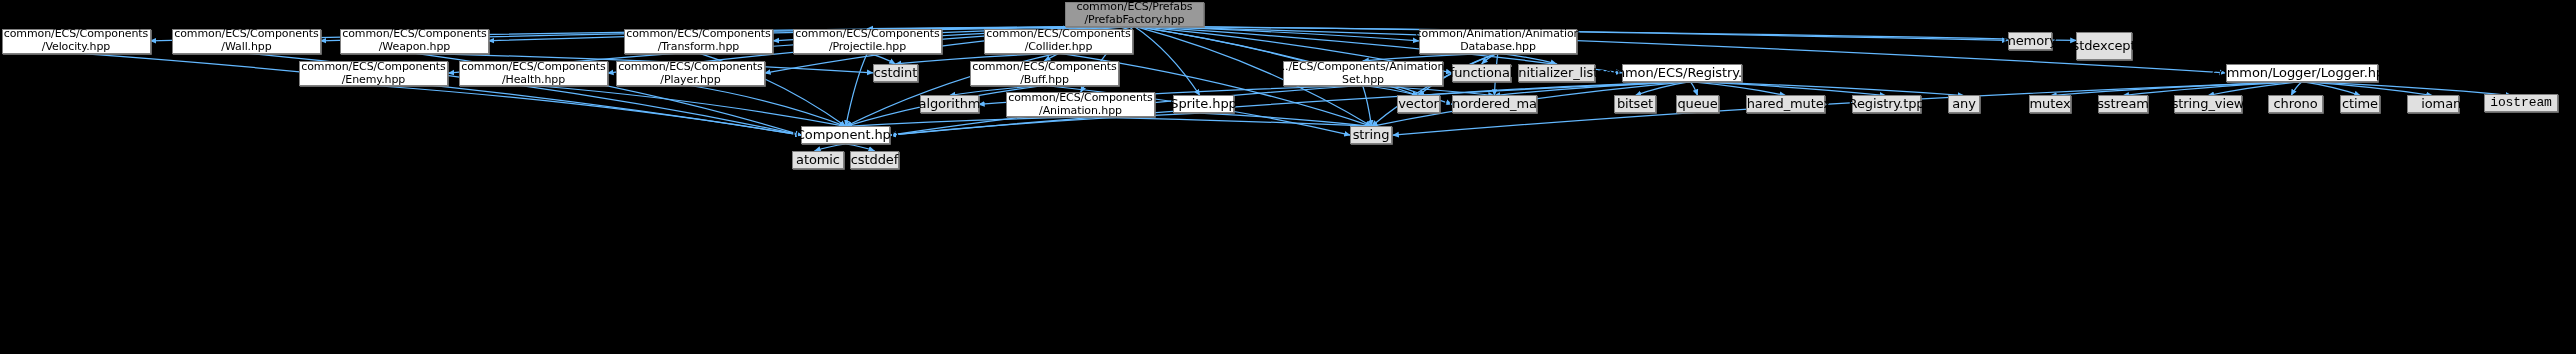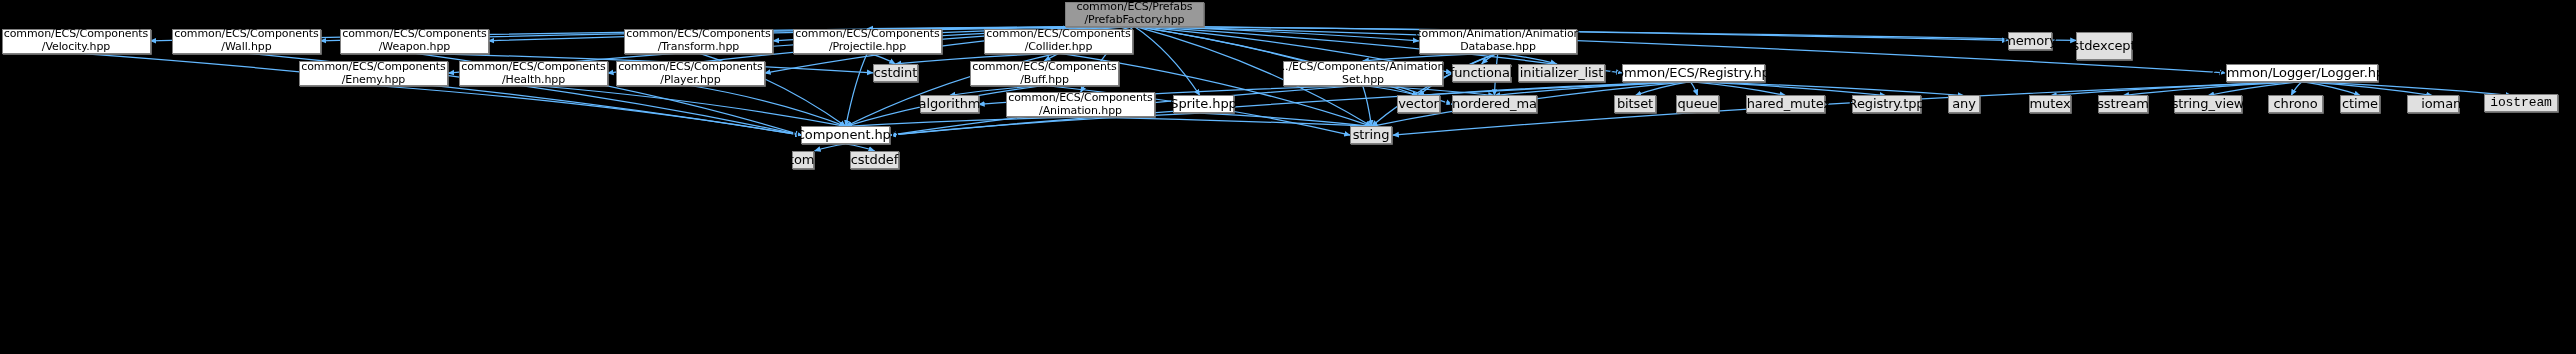--- a/index.html
+++ b/index.html
@@ -143,22 +143,22 @@
       <div class="node file n2" style="left: 459px; top: 61px; width: 149px; height: 25px;">common/ECS/Components
 /Health.hpp</div>
       <div class="node file n2" style="left: 616px; top: 61px; width: 149px; height: 25px;">common/ECS/Components
 /Player.hpp</div>
       <div class="node sys n1" style="left: 873px; top: 64px; width: 45px; height: 17.7px;">cstdint</div>
       <div class="node file n2" style="left: 970px; top: 61px; width: 149px; height: 25px;">common/ECS/Components
 /Buff.hpp</div>
       <div class="node file n2" style="left: 1283px; top: 61px; width: 160px; height: 25px;">../ECS/Components/Animation
 Set.hpp</div>
       <div class="node sys n1" style="left: 1452px; top: 64px; width: 59px; height: 17.7px;">functional</div>
-      <div class="node sys n1" style="left: 1518px; top: 64px; width: 87px; height: 17.7px;">initializer_list</div>
-      <div class="node file n1" style="left: 1622px; top: 64px; width: 143px; height: 17.7px;">common/ECS/Registry.hpp</div>
+      <div class="node sys n1" style="left: 1518px; top: 64px; width: 77px; height: 17.7px;">initializer_list</div>
+      <div class="node file n1" style="left: 1622px; top: 64px; width: 120px; height: 17.7px;">common/ECS/Registry.hpp</div>
       <div class="node file n1" style="left: 2226px; top: 64px; width: 152px; height: 17.7px;">common/Logger/Logger.hpp</div>
       <div class="node sys n1" style="left: 920px; top: 95px; width: 59px; height: 17.7px;">algorithm</div>
       <div class="node file n2" style="left: 1006px; top: 92px; width: 149px; height: 25px;">common/ECS/Components
 /Animation.hpp</div>
       <div class="node file n1" style="left: 1173px; top: 95px; width: 61px; height: 17.7px;">Sprite.hpp</div>
       <div class="node sys n1" style="left: 1397px; top: 95px; width: 43px; height: 17.7px;">vector</div>
       <div class="node sys n1" style="left: 1452px; top: 95px; width: 85px; height: 17.7px;">unordered_map</div>
       <div class="node sys n1" style="left: 1614px; top: 95px; width: 42px; height: 17.7px;">bitset</div>
       <div class="node sys n1" style="left: 1676px; top: 95px; width: 43px; height: 17.7px;">queue</div>
       <div class="node sys n1" style="left: 1746px; top: 95px; width: 79px; height: 17.7px;">shared_mutex</div>
@@ -166,17 +166,17 @@
       <div class="node sys n1" style="left: 1948px; top: 95px; width: 32px; height: 17.7px;">any</div>
       <div class="node sys n1" style="left: 2029px; top: 95px; width: 42px; height: 17.7px;">mutex</div>
       <div class="node sys n1" style="left: 2098px; top: 95px; width: 50px; height: 17.7px;">sstream</div>
       <div class="node sys n1" style="left: 2174px; top: 95px; width: 68px; height: 17.7px;">string_view</div>
       <div class="node sys n1" style="left: 2268px; top: 95px; width: 55px; height: 17.7px;">chrono</div>
       <div class="node sys n1" style="left: 2340px; top: 95px; width: 40px; height: 17.7px;">ctime</div>
       <div class="node sys n1" style="left: 2407px; top: 95px; width: 52px; height: 17.7px; padding-left: 28px;">iomanip</div>
       <div class="node sys n1" style="left: 2484px; top: 94px; width: 74px; height: 17.7px; font-family: Liberation Mono, monospace;">iostream</div>
       <div class="node file n1" style="left: 801px; top: 126px; width: 89px; height: 17.7px;">IComponent.hpp</div>
       <div class="node sys n1" style="left: 1350px; top: 126px; width: 42px; height: 17.7px;">string</div>
-      <div class="node sys n1" style="left: 792px; top: 151px; width: 22px; height: 17.7px;">atomic</div>
+      <div class="node sys n1" style="left: 792px; top: 151px; width: 52px; height: 17.7px;">atomic</div>
       <div class="node sys n1" style="left: 850px; top: 151px; width: 49px; height: 17.7px;">cstddef</div>
     </div>
 </div>
 
 
 </body></html>

